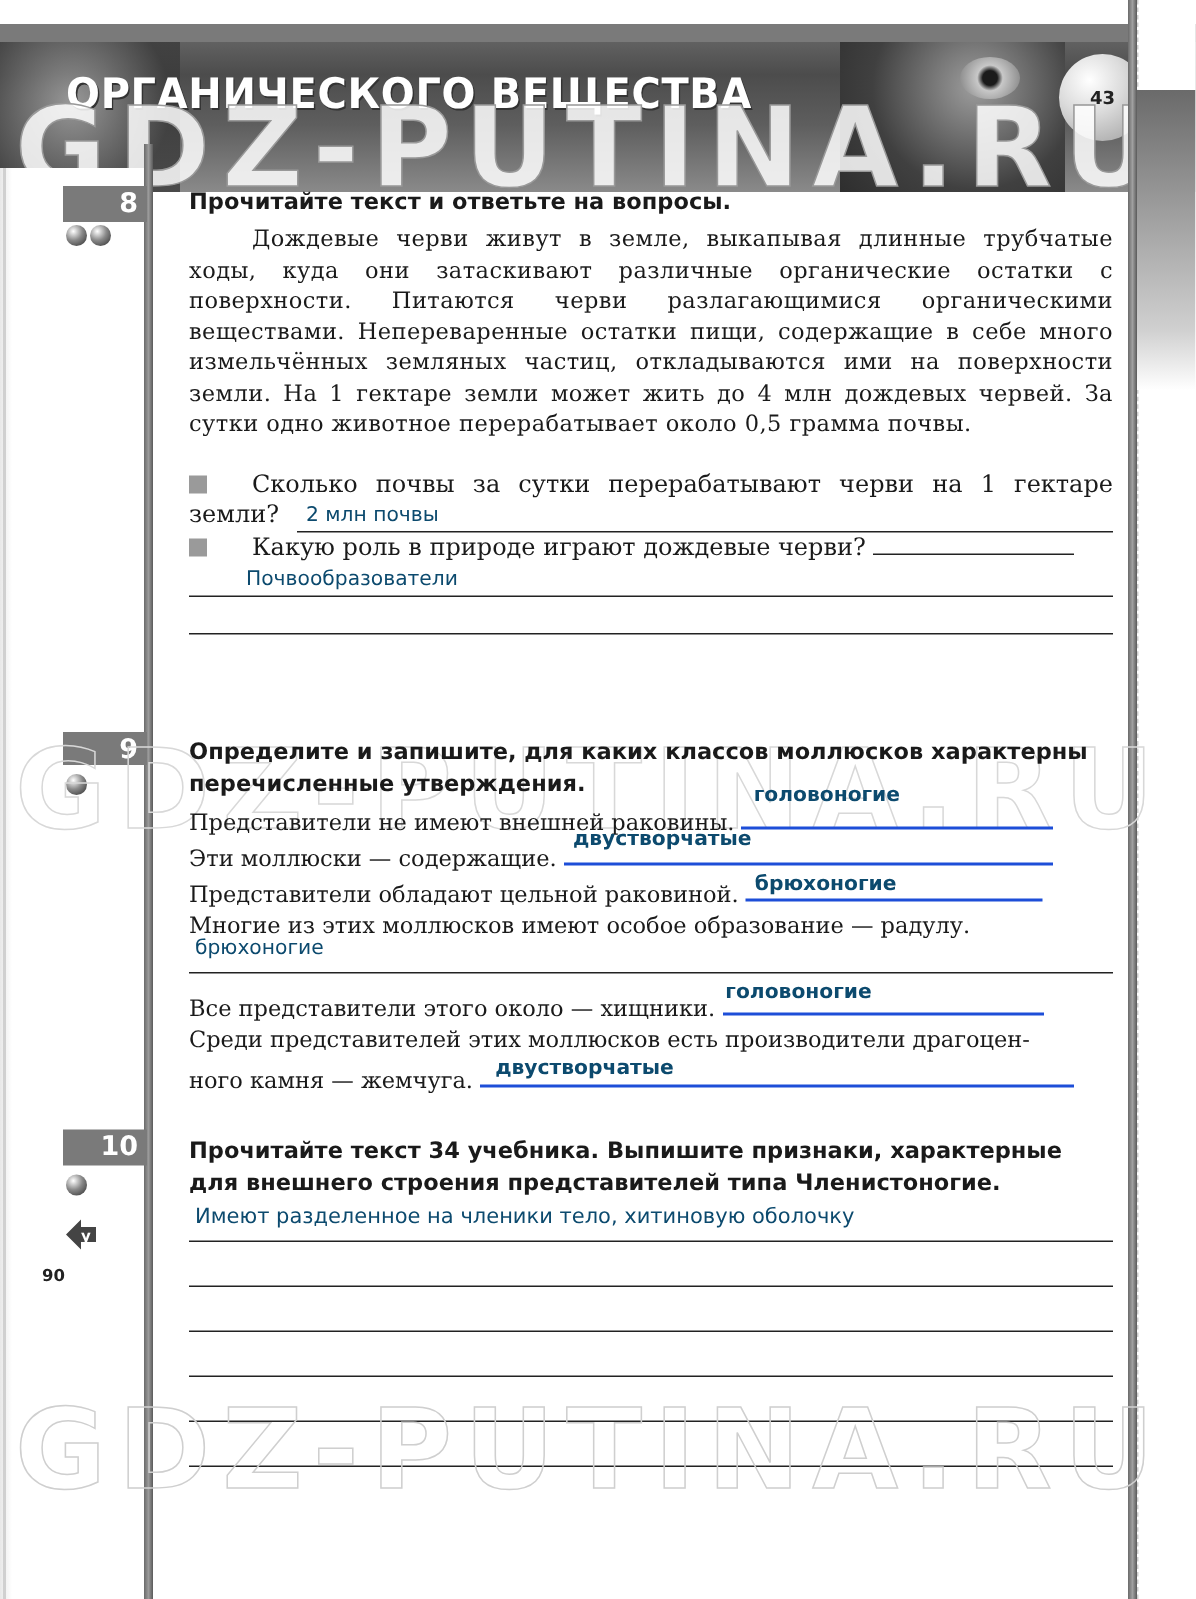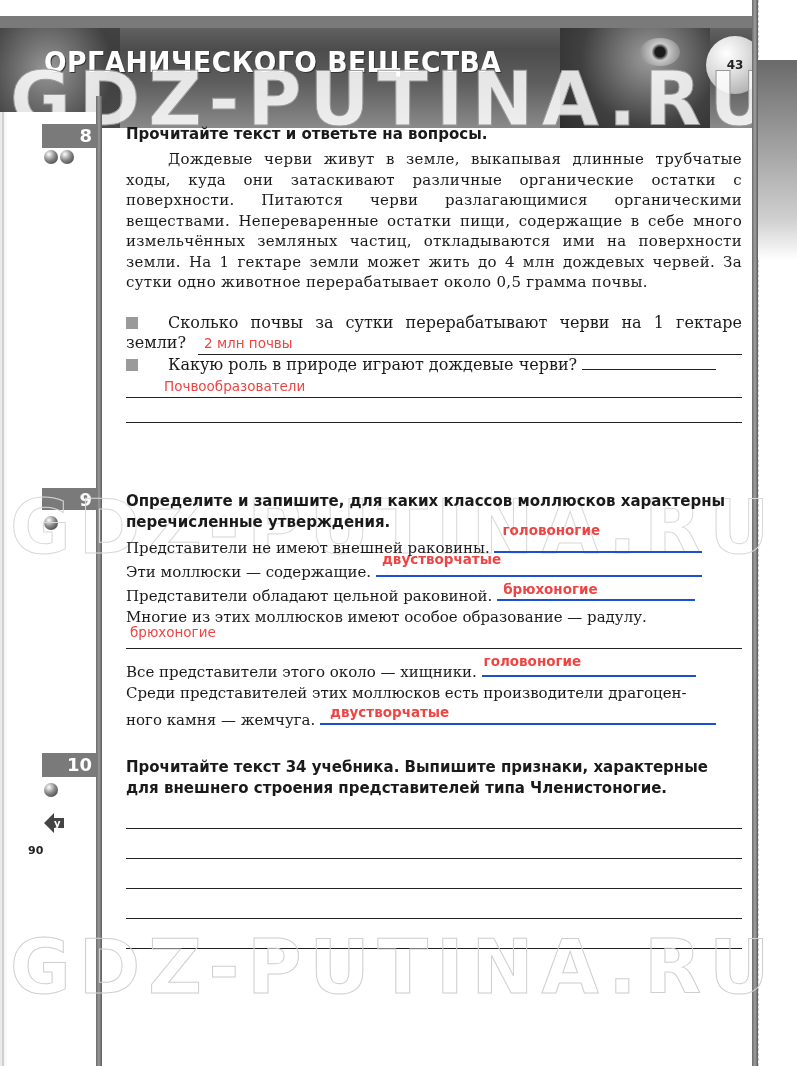--- a/index.html
+++ b/index.html
@@ -49,21 +49,21 @@
   .page-ref { position:absolute; left:28px; top:844px; font-family:"DejaVu Sans", sans-serif;
             font-weight:bold; font-size:11px; color:#222; }
 
   
   .content { position:absolute; left:126px; width:616px; }
   .task-title { font-family:"DejaVu Sans", sans-serif; font-weight:bold; font-size:15px; line-height:21px; color:#1a1a1a; }
   .para { font-size:15px; line-height:20.5px; text-align:justify; text-indent:42px; letter-spacing:0.3px; }
   .q { font-size:16px; line-height:20.5px; text-align:justify; position:relative; }
   .q .sq { display:inline-block; width:12px; height:12px; background:#9a9a9a; margin-right:30px; vertical-align:-1px; }
   .line { position:relative; border-bottom:1px solid #222; height:20px; }
-  .ans { font-family:"DejaVu Sans", sans-serif; font-size:13.5px; color:#ef4444; position:absolute; white-space:nowrap; }
+  .ans { font-family:"DejaVu Sans", sans-serif; font-size:13.5px; color:#0c4a6e; position:absolute; white-space:nowrap; }
   .row { position:relative; font-size:15px; line-height:21px; height:24px; white-space:nowrap; }
   .fill { display:inline-block; border-bottom:2px solid #1d4ed8; position:relative; height:16px; vertical-align:baseline;font-weight:bold; }
   .fill .ans { bottom:2px; left:4px; }
 
   .watermark-bottom { position:absolute; left:10px; top:930px; font-family:"DejaVu Sans", sans-serif;
             font-weight:bold; font-size:74px; color:rgba(255,255,255,0); -webkit-text-stroke:1px #cfcfcf;
             letter-spacing:8px; white-space:nowrap; line-height:1; }
   .watermark-mid { position:absolute; left:10px; top:490px; font-family:"DejaVu Sans", sans-serif;
             font-weight:bold; font-size:74px; color:rgba(255,255,255,0); -webkit-text-stroke:1px #d8d8d8;
             letter-spacing:8px; white-space:nowrap; line-height:1; }
@@ -156,20 +156,23 @@
     <span>Среди представителей этих моллюсков есть производители драгоцен-</span>
   </div>
   <div class="row">
     <span>ного камня — жемчуга.</span>
     <span class="fill" style="width:396px;"><span class="ans" style="left:10px; bottom:0px;">двустворчатые</span></span>
   </div>
 </div>
 
 <div class="content" style="top:757px;">
   <div class="task-title">Прочитайте текст 34 учебника. Выпишите признаки, характерные для внешнего строения представителей типа Членистоногие.</div>
+  <div class="line" style="height:28px;">
+    <span class="ans" style="left:4px; top:4px; font-size:14px;">Имеют разделенное на членики тело, хитиновую оболочку</span>
+  </div>
   <div class="line" style="height:29px;"></div>
   <div class="line" style="height:29px;"></div>
   <div class="line" style="height:29px;"></div>
   <div class="line" style="height:29px;"></div>
   <div class="line" style="height:29px;"></div>
 </div>
 
 <div class="watermark-bottom">GDZ-PUTINA.RU</div>
 
 </body></html>

